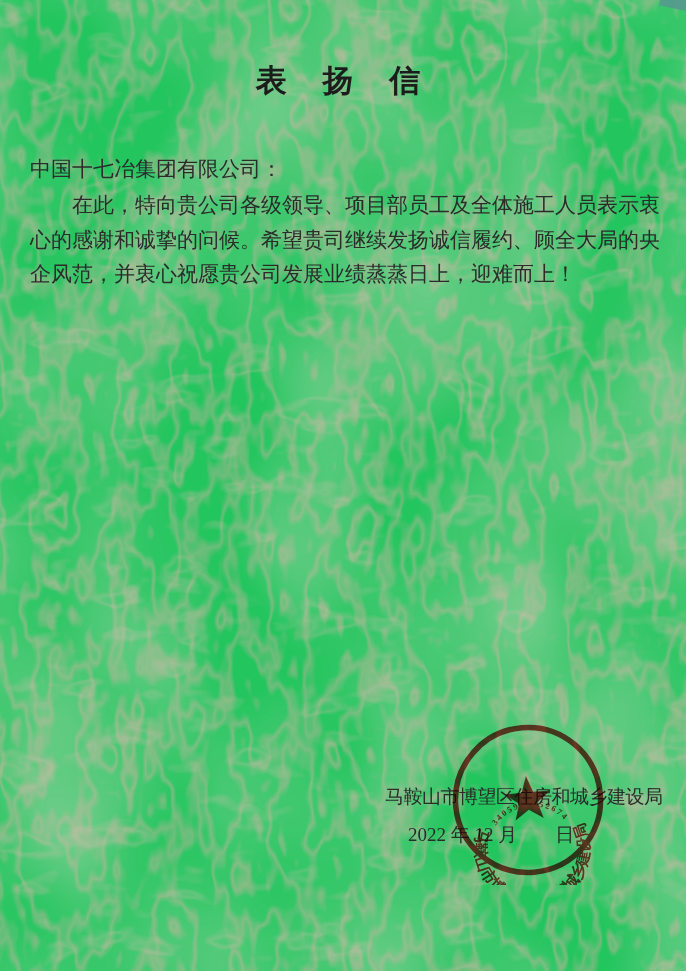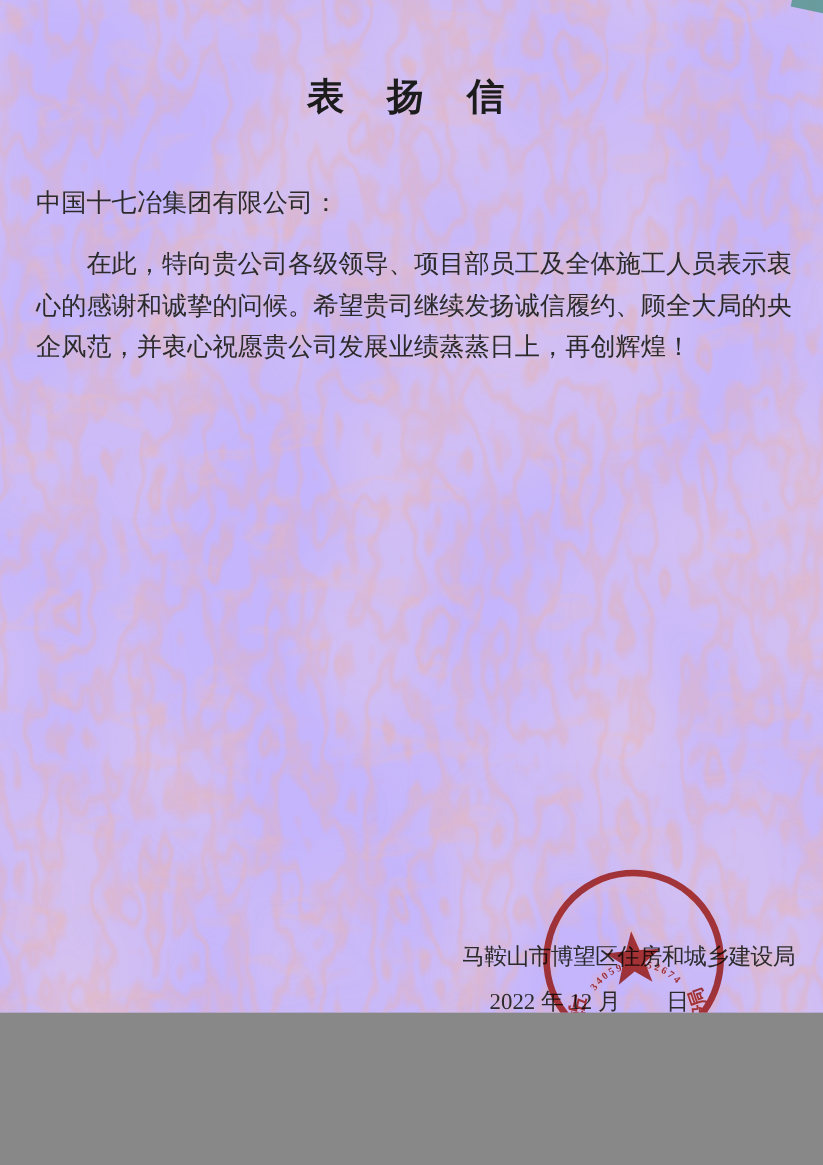--- a/index.html
+++ b/index.html
@@ -1,21 +1,21 @@
 <!DOCTYPE html>
 <html><head>
 <meta charset="utf-8">
 <style>
   html, body { margin: 0; padding: 0; background: #888; }
   .page {
     position: relative;
     width: 686px;
-    height: 844px;
+    height: 971px;
     margin: 0 auto;
-    background: #c4b5fd;
+    background: #22c55e;
     overflow: hidden;
     font-family: "Liberation Serif", "DejaVu Serif", serif;
     color: #2b2b2b;
   }
   .texture {
     position: absolute;
     left: 0; top: 0;
     width: 686px; height: 971px;
     pointer-events: none;
   }
@@ -36,21 +36,21 @@
     margin: 0;
     padding-top: 60px;
     text-align: center;
     font-size: 31px;
     font-weight: bold;
     letter-spacing: 14px;
     color: #1c1c1c;
     white-space: pre;
   }
   .salutation {
-    margin: 50px 0 16px 0;
+    margin: 50px 0 1px 0;
     font-size: 21px;
     line-height: 34.8px;
   }
   .para {
     margin: 0;
     font-size: 21px;
     line-height: 34.8px;
     text-indent: 2em;
     text-align: justify;
   }
@@ -107,21 +107,21 @@
     <rect width="686" height="971" filter="url(#wash)" opacity="0.4"></rect>
     <rect width="686" height="971" filter="url(#veins)" opacity="0.55"></rect>
     <rect width="686" height="971" filter="url(#veins2)" opacity="0.35"></rect>
   </svg>
 
   <div class="edge-artifact"></div>
 
   <div class="content">
     <h1 class="title">表 扬 信</h1>
     <p class="salutation">中国十七冶集团有限公司：</p>
-    <p class="para">在此，特向贵公司各级领导、项目部员工及全体施工人员表示衷心的感谢和诚挚的问候。希望贵司继续发扬诚信履约、顾全大局的央企风范，并衷心祝愿贵公司发展业绩蒸蒸日上，再创辉煌！</p>
+    <p class="para">在此，特向贵公司各级领导、项目部员工及全体施工人员表示衷心的感谢和诚挚的问候。希望贵司继续发扬诚信履约、顾全大局的央企风范，并衷心祝愿贵公司发展业绩蒸蒸日上，迎难而上！</p>
   </div>
 
   <div class="sign-org">马鞍山市博望区住房和城乡建设局</div>
   <div class="sign-date">2022 年 12 月　　日</div>
 
   <svg class="seal" width="170" height="170" viewBox="-85 -85 170 170">
     <defs>
       <path id="ringTextPath" d="M -51.66 24.09 A 57 57 0 1 0 51.66 24.09" fill="none"></path>
       <path id="codePath" d="M -36.04 25.24 A 44 44 0 0 1 36.04 25.24" fill="none"></path>
     </defs>

